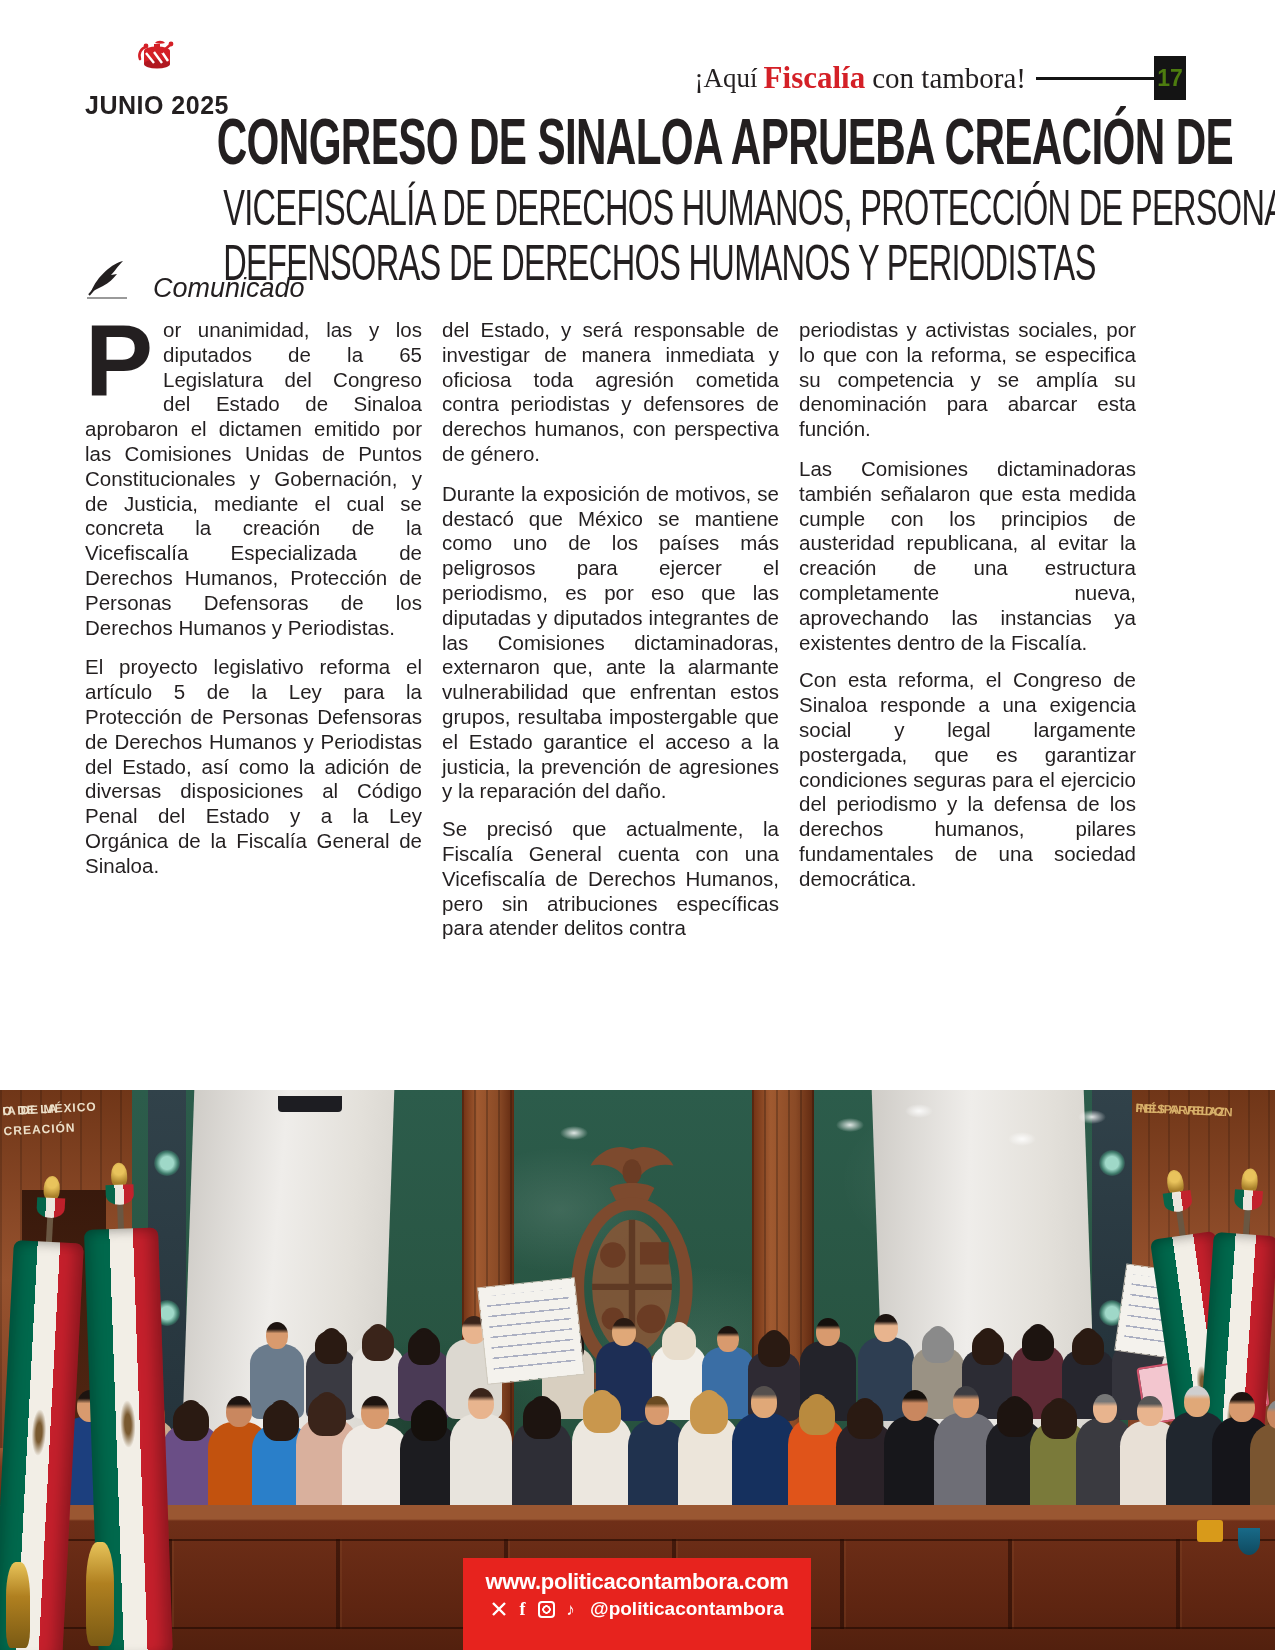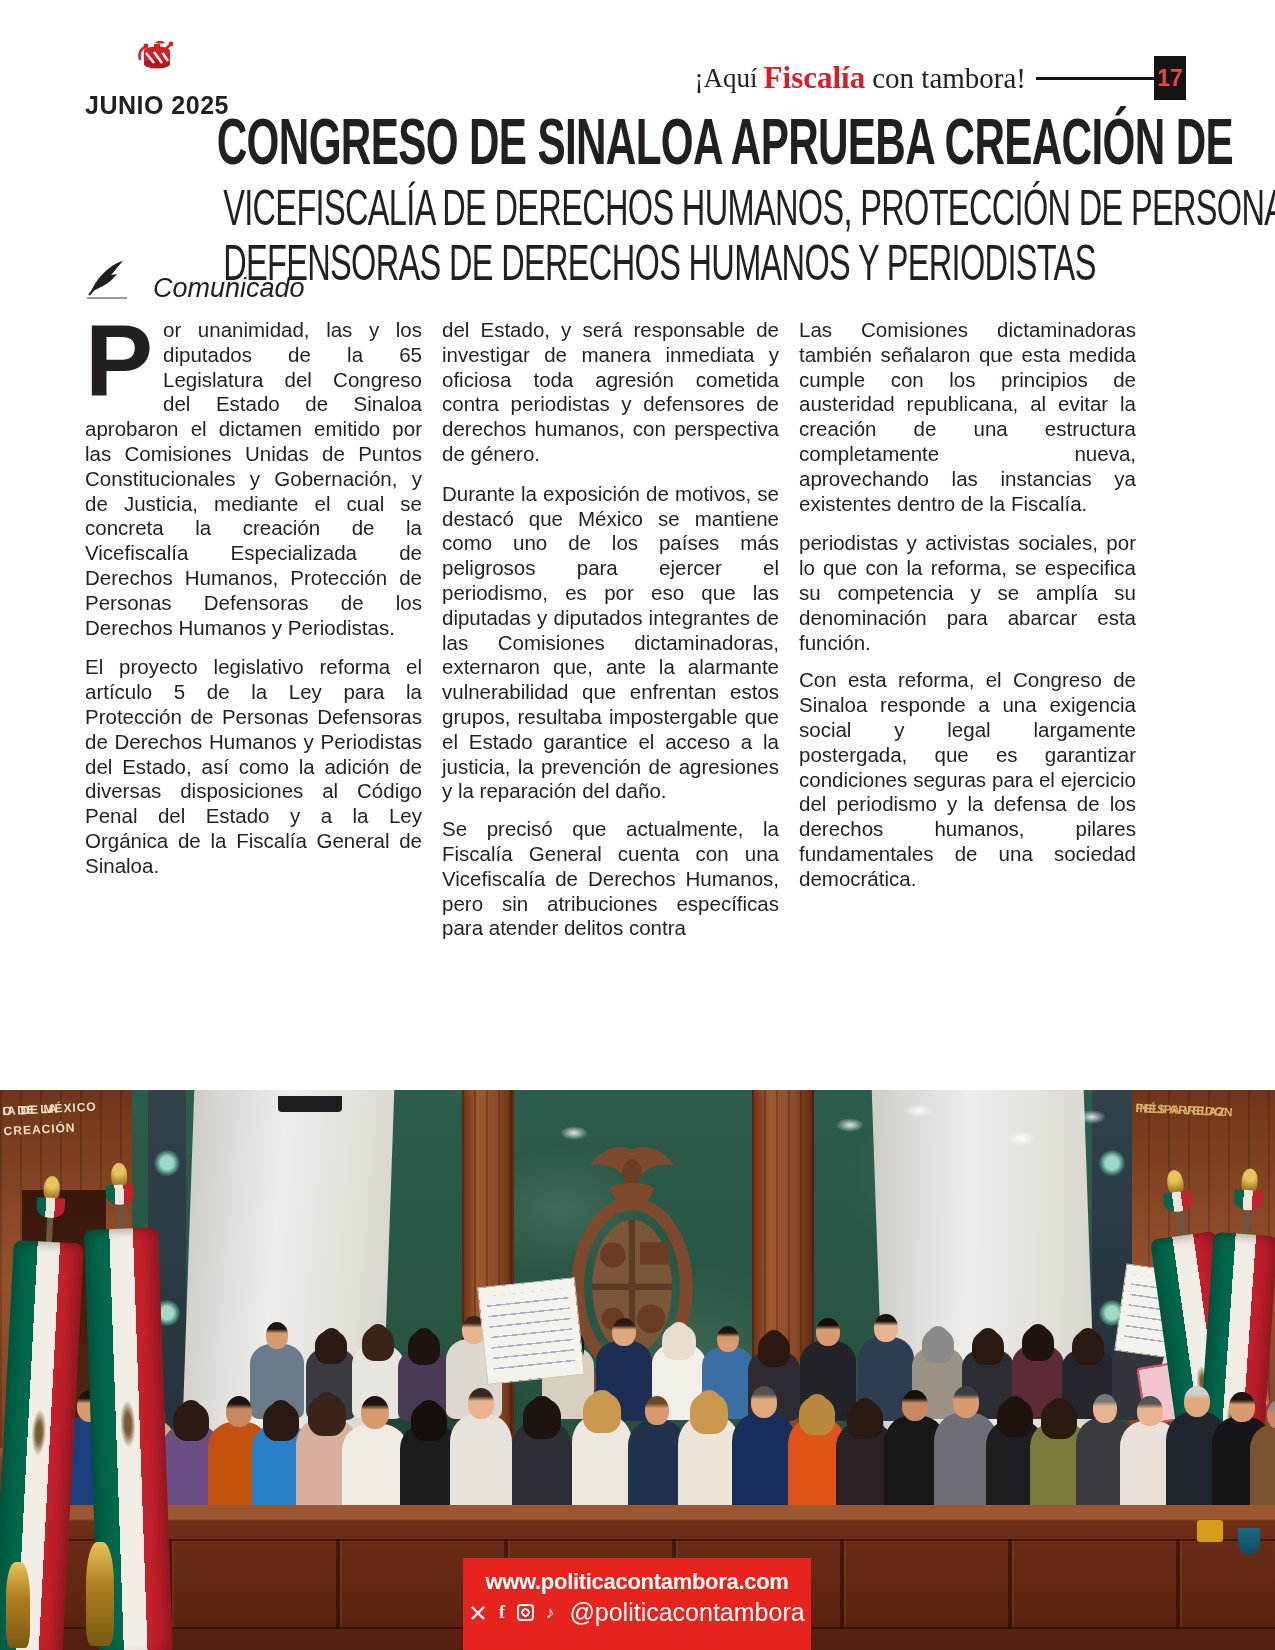--- a/index.html
+++ b/index.html
@@ -15,21 +15,21 @@
 
   
   .hdr{position:absolute;top:52px;left:85px;right:89px;height:52px;display:flex;align-items:center;justify-content:space-between;}
   .brand{display:flex;align-items:center;gap:10px;flex-direction:column;}
   .brand-date{font-size:25px;font-weight:700;letter-spacing:.5px;}
   .tagline{display:flex;align-items:center;font-family:"Liberation Serif",serif;}
   .tag-pre{font-size:27px;text-align:right;}
   .tag-brand{font-size:31px;font-weight:700;color:var(--brand-red);margin:0 7px 0 6px;}
   .tag-post{font-size:29px;}
   .tag-rule{width:118px;height:3px;background:#141414;margin-left:10px;}
-  .pageno{width:32px;height:44px;background:#141414;color:#ef4444;display:flex;align-items:center;justify-content:center;
+  .pageno{width:32px;height:44px;background:#141414;color:#4d7c0f;display:flex;align-items:center;justify-content:center;
           font-size:23px;font-weight:700;font-family:"Liberation Sans",sans-serif;}
 
   
   .headline{position:absolute;top:110px;left:0;width:1275px;text-align:center;line-height:1;}
   .hl1,.hl2,.hl3{white-space:nowrap;display:block;}
   .hl1{font-size:64px;font-weight:700;transform:scaleX(.66);transform-origin:50% 50%;letter-spacing:-1px;margin-bottom:9px;}
   .hl2,.hl3{font-size:50px;font-weight:400;transform:scaleX(.65);transform-origin:50% 50%;letter-spacing:-1px;margin-bottom:5px;}
 
   
   .byline{position:absolute;top:258px;left:85px;display:flex;align-items:flex-end;gap:24px;}
@@ -134,21 +134,21 @@
 
   .web-banner{left:463px;top:468px;width:348px;height:92px;background:var(--banner-red);z-index:9;
       display:flex;flex-direction:column;align-items:center;padding-top:11px;box-sizing:border-box;}
   .web-url{position:static;color:#fff;font-size:22px;font-weight:700;letter-spacing:-.3px;white-space:nowrap;}
   .web-social{position:static;display:flex;align-items:center;gap:7px;margin-top:3px;color:#fff;}
   .soc-ico{position:static;display:inline-flex;align-items:center;justify-content:center;width:17px;height:17px;}
   .ig-box{position:static;width:13px;height:13px;border:2px solid #fff;border-radius:4px;
       background:radial-gradient(circle at 50% 50%,transparent 0 2px,#fff 2.5px 4px,transparent 4.5px);}
   .fb-glyph{font-family:"Liberation Serif",serif;font-weight:700;font-size:18px;line-height:17px;}
   .tk-glyph{font-size:17px;line-height:17px;font-weight:700;}
-  .web-handle{position:static;font-size:25px;font-weight:400;margin-left:4px;white-space:nowrap;}
+  .web-handle{position:static;font-size:19px;font-weight:700;margin-left:4px;white-space:nowrap;}
 </style>
 </head>
 <body>
 
 <div class="page">
 
   <div class="hdr">
     <div class="brand">
       <span>
         <svg width="40" height="40" viewBox="0 0 40 40">
@@ -196,22 +196,22 @@
     <div class="col">
       <p><span class="dropcap">P</span><span>or unanimidad, las y los diputados de la 65 Legislatura del Congreso del Estado de Sinaloa aprobaron el dictamen emitido por las Comisiones Unidas de Puntos Constitucionales y Gobernación, y de Justicia, mediante el cual se concreta la creación de la Vicefiscalía Especializada de Derechos Humanos, Protección de Personas Defensoras de los Derechos Humanos y Periodistas.</span></p>
       <p>El proyecto legislativo reforma el artículo 5 de la Ley para la Protección de Personas Defensoras de Derechos Humanos y Periodistas del Estado, así como la adición de diversas disposiciones al Código Penal del Estado y a la Ley Orgánica de la Fiscalía General de Sinaloa.</p>
     </div>
     <div class="col">
       <p>del Estado, y será responsable de investigar de manera inmediata y oficiosa toda agresión cometida contra periodistas y defensores de derechos humanos, con perspectiva de género.</p>
       <p>Durante la exposición de motivos, se destacó que México se mantiene como uno de los países más peligrosos para ejercer el periodismo, es por eso que las diputadas y diputados integrantes de las Comisiones dictaminadoras, externaron que, ante la alarmante vulnerabilidad que enfrentan estos grupos, resultaba impostergable que el Estado garantice el acceso a la justicia, la prevención de agresiones y la reparación del daño.</p>
       <p class="tight">Se precisó que actualmente, la Fiscalía General cuenta con una Vicefiscalía de Derechos Humanos, pero sin atribuciones específicas para atender delitos contra</p>
     </div>
     <div class="col">
+      <p>periodistas y activistas sociales, por lo que con la reforma, se especifica su competencia y se amplía su denominación para abarcar esta función.</p>
       <p>Las Comisiones dictaminadoras también señalaron que esta medida cumple con los principios de austeridad republicana, al evitar la creación de una estructura completamente nueva, aprovechando las instancias ya existentes dentro de la Fiscalía.</p>
-      <p>periodistas y activistas sociales, por lo que con la reforma, se especifica su competencia y se amplía su denominación para abarcar esta función.</p>
       <p class="tight">Con esta reforma, el Congreso de Sinaloa responde a una exigencia social y legal largamente postergada, que es garantizar condiciones seguras para el ejercicio del periodismo y la defensa de los derechos humanos, pilares fundamentales de una sociedad democrática.</p>
     </div>
   </div>
 
   <div class="photo" id="photo">
     <div class="wood wood-left"></div>
     <div class="door"></div>
     <div class="wall-text-left">
       <div>O DE LA CREACIÓN</div>
       <div>IA DE MÉXICO</div>

